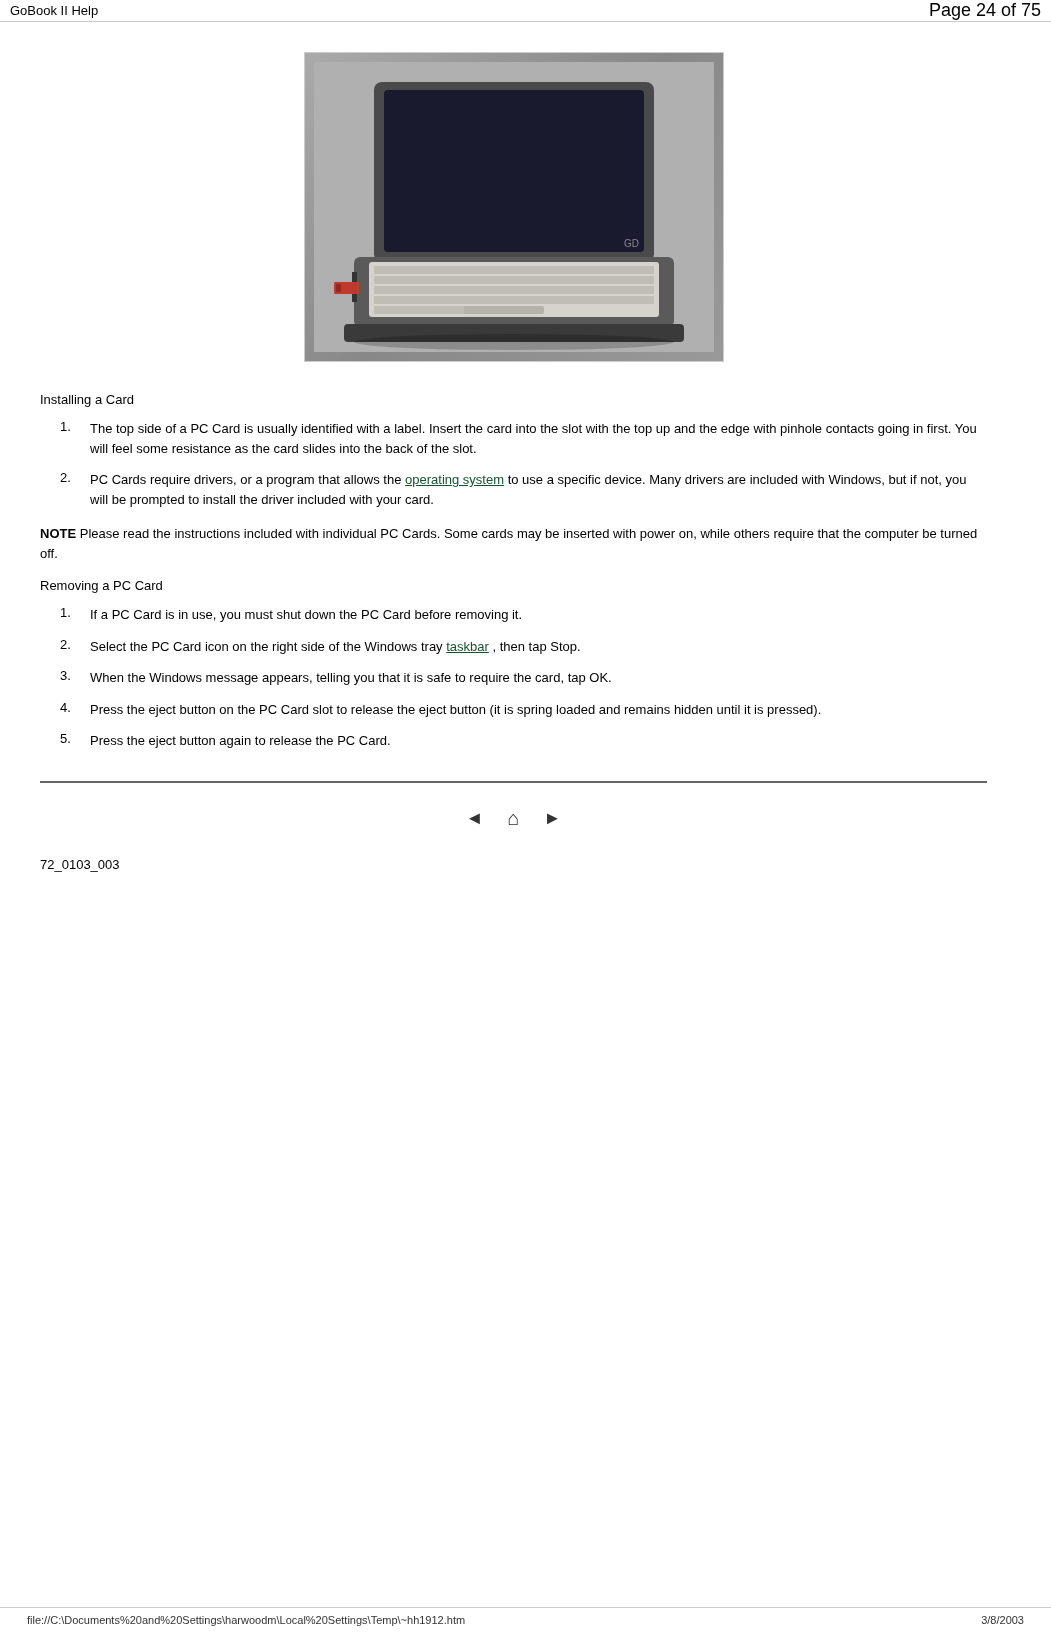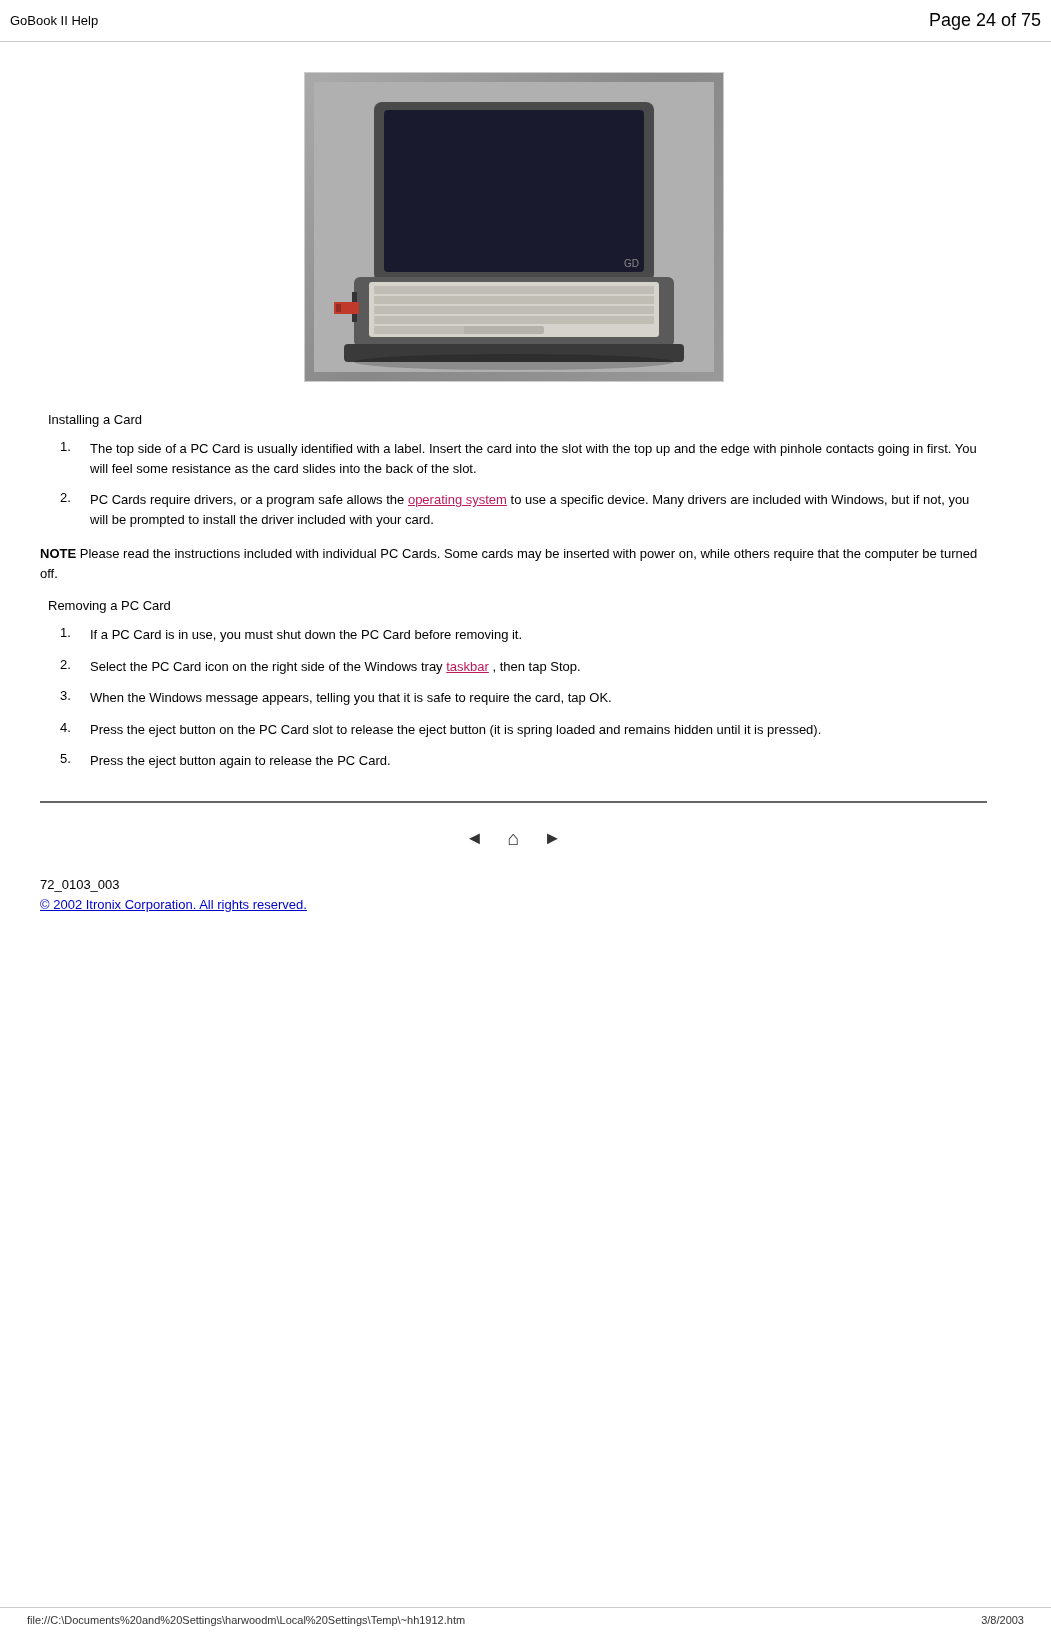--- a/index.html
+++ b/index.html
@@ -9,21 +9,21 @@
       color: #000;
       background: #fff;
       width: 1051px;
       min-height: 1642px;
       position: relative;
     }
     .header {
       display: flex;
       justify-content: space-between;
       align-items: center;
-      padding: 10px 10px;
+      padding: 0 10px;
       border-bottom: 1px solid #ccc;
     }
     .header-title {
       font-size: 13px;
       font-weight: normal;
     }
     .header-page {
       font-size: 18px;
     }
     .main-content {
@@ -47,21 +47,20 @@
       border: 1px solid #ccc;
     }
     .laptop-svg {
       width: 400px;
       height: 290px;
     }
     .section-heading {
       font-size: 13px;
       font-weight: normal;
       margin-bottom: 12px;
-      margin-left: 8px;
     }
     .numbered-list {
       list-style: none;
       padding: 0;
       margin: 0 0 15px 0;
     }
     .numbered-list li {
       display: flex;
       margin-bottom: 12px;
       padding-left: 20px;
@@ -76,21 +75,21 @@
     }
     .note-block {
       margin: 15px 0;
       font-size: 13px;
       line-height: 1.5;
     }
     .note-bold {
       font-weight: bold;
     }
     a {
-      color: #be185d;
+      color: #14532d;
       text-decoration: underline;
     }
     .divider {
       border: none;
       border-top: 2px solid #666;
       margin: 30px 0 20px 0;
     }
     .nav-buttons {
       display: flex;
       justify-content: center;
@@ -188,21 +187,21 @@
   <p class="section-heading">Installing a Card</p>
 
   <ol class="numbered-list">
     <li>
       <span class="list-number">1.</span>
       <span class="list-text">The top side of a PC Card is usually identified with a label. Insert the card into the slot with the top up and the edge with pinhole contacts going in first. You will feel some resistance as the card slides into the back of the slot.</span>
     </li>
     <li>
       <span class="list-number">2.</span>
       <span class="list-text">
-        <span>PC Cards require drivers, or a program safe allows the </span><a href="#">operating system</a><span> to use a specific device. Many drivers are included with Windows, but if not, you will be prompted to install the driver included with your card.</span>
+        <span>PC Cards require drivers, or a program that allows the </span><a href="#">operating system</a><span> to use a specific device. Many drivers are included with Windows, but if not, you will be prompted to install the driver included with your card.</span>
       </span>
     </li>
   </ol>
 
   <p class="note-block">
     <span class="note-bold">NOTE</span><span>  Please read the instructions included with individual PC Cards. Some cards may be inserted with power on, while others require that the computer be turned off.</span>
   </p>
 
   <p class="section-heading" style="margin-top:15px;">Removing a PC Card</p>
 
@@ -234,23 +233,20 @@
   <hr class="divider">
 
   <div class="nav-buttons">
     <span class="nav-btn">◄</span>
     <span class="nav-home-btn">⌂</span>
     <span class="nav-btn">►</span>
   </div>
 
   <div class="footer-info">
     <div>72_0103_003</div>
-    <div>
-      <a href="#" class="copyright-link">© 2002 Itronix Corporation.  All rights reserved.</a>
-    </div>
   </div>
 
 </div>
 
 <div class="footer-bottom">
   <span>file://C:\Documents%20and%20Settings\harwoodm\Local%20Settings\Temp\~hh1912.htm</span>
   <span>3/8/2003</span>
 </div>
 
 </body></html>

